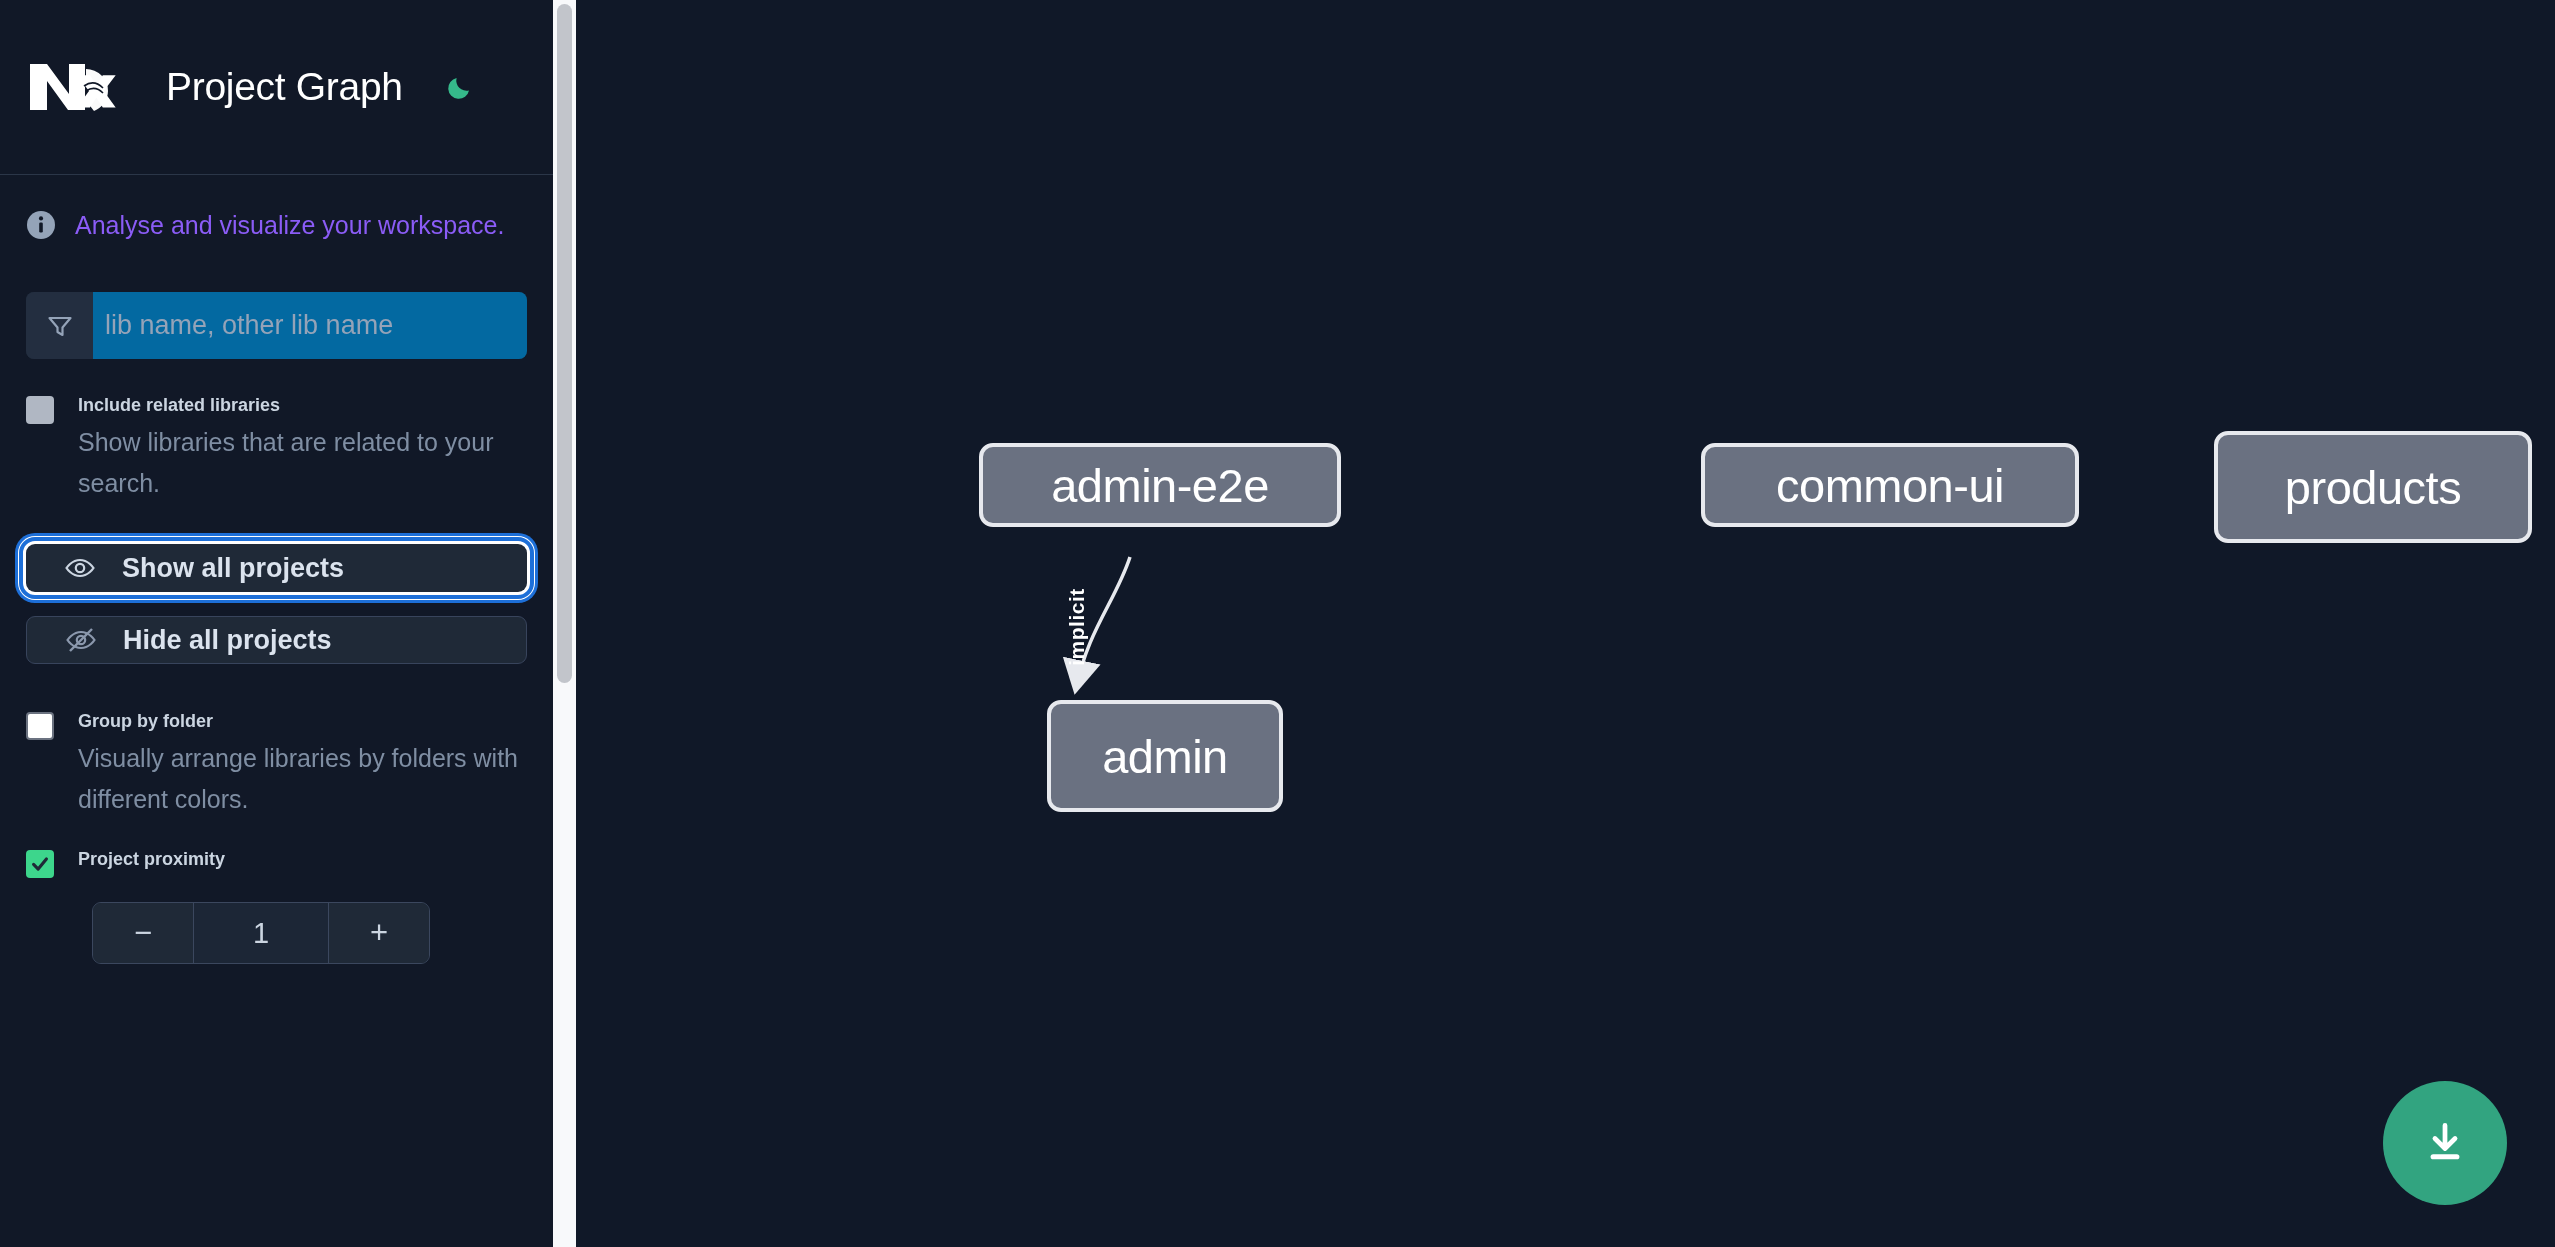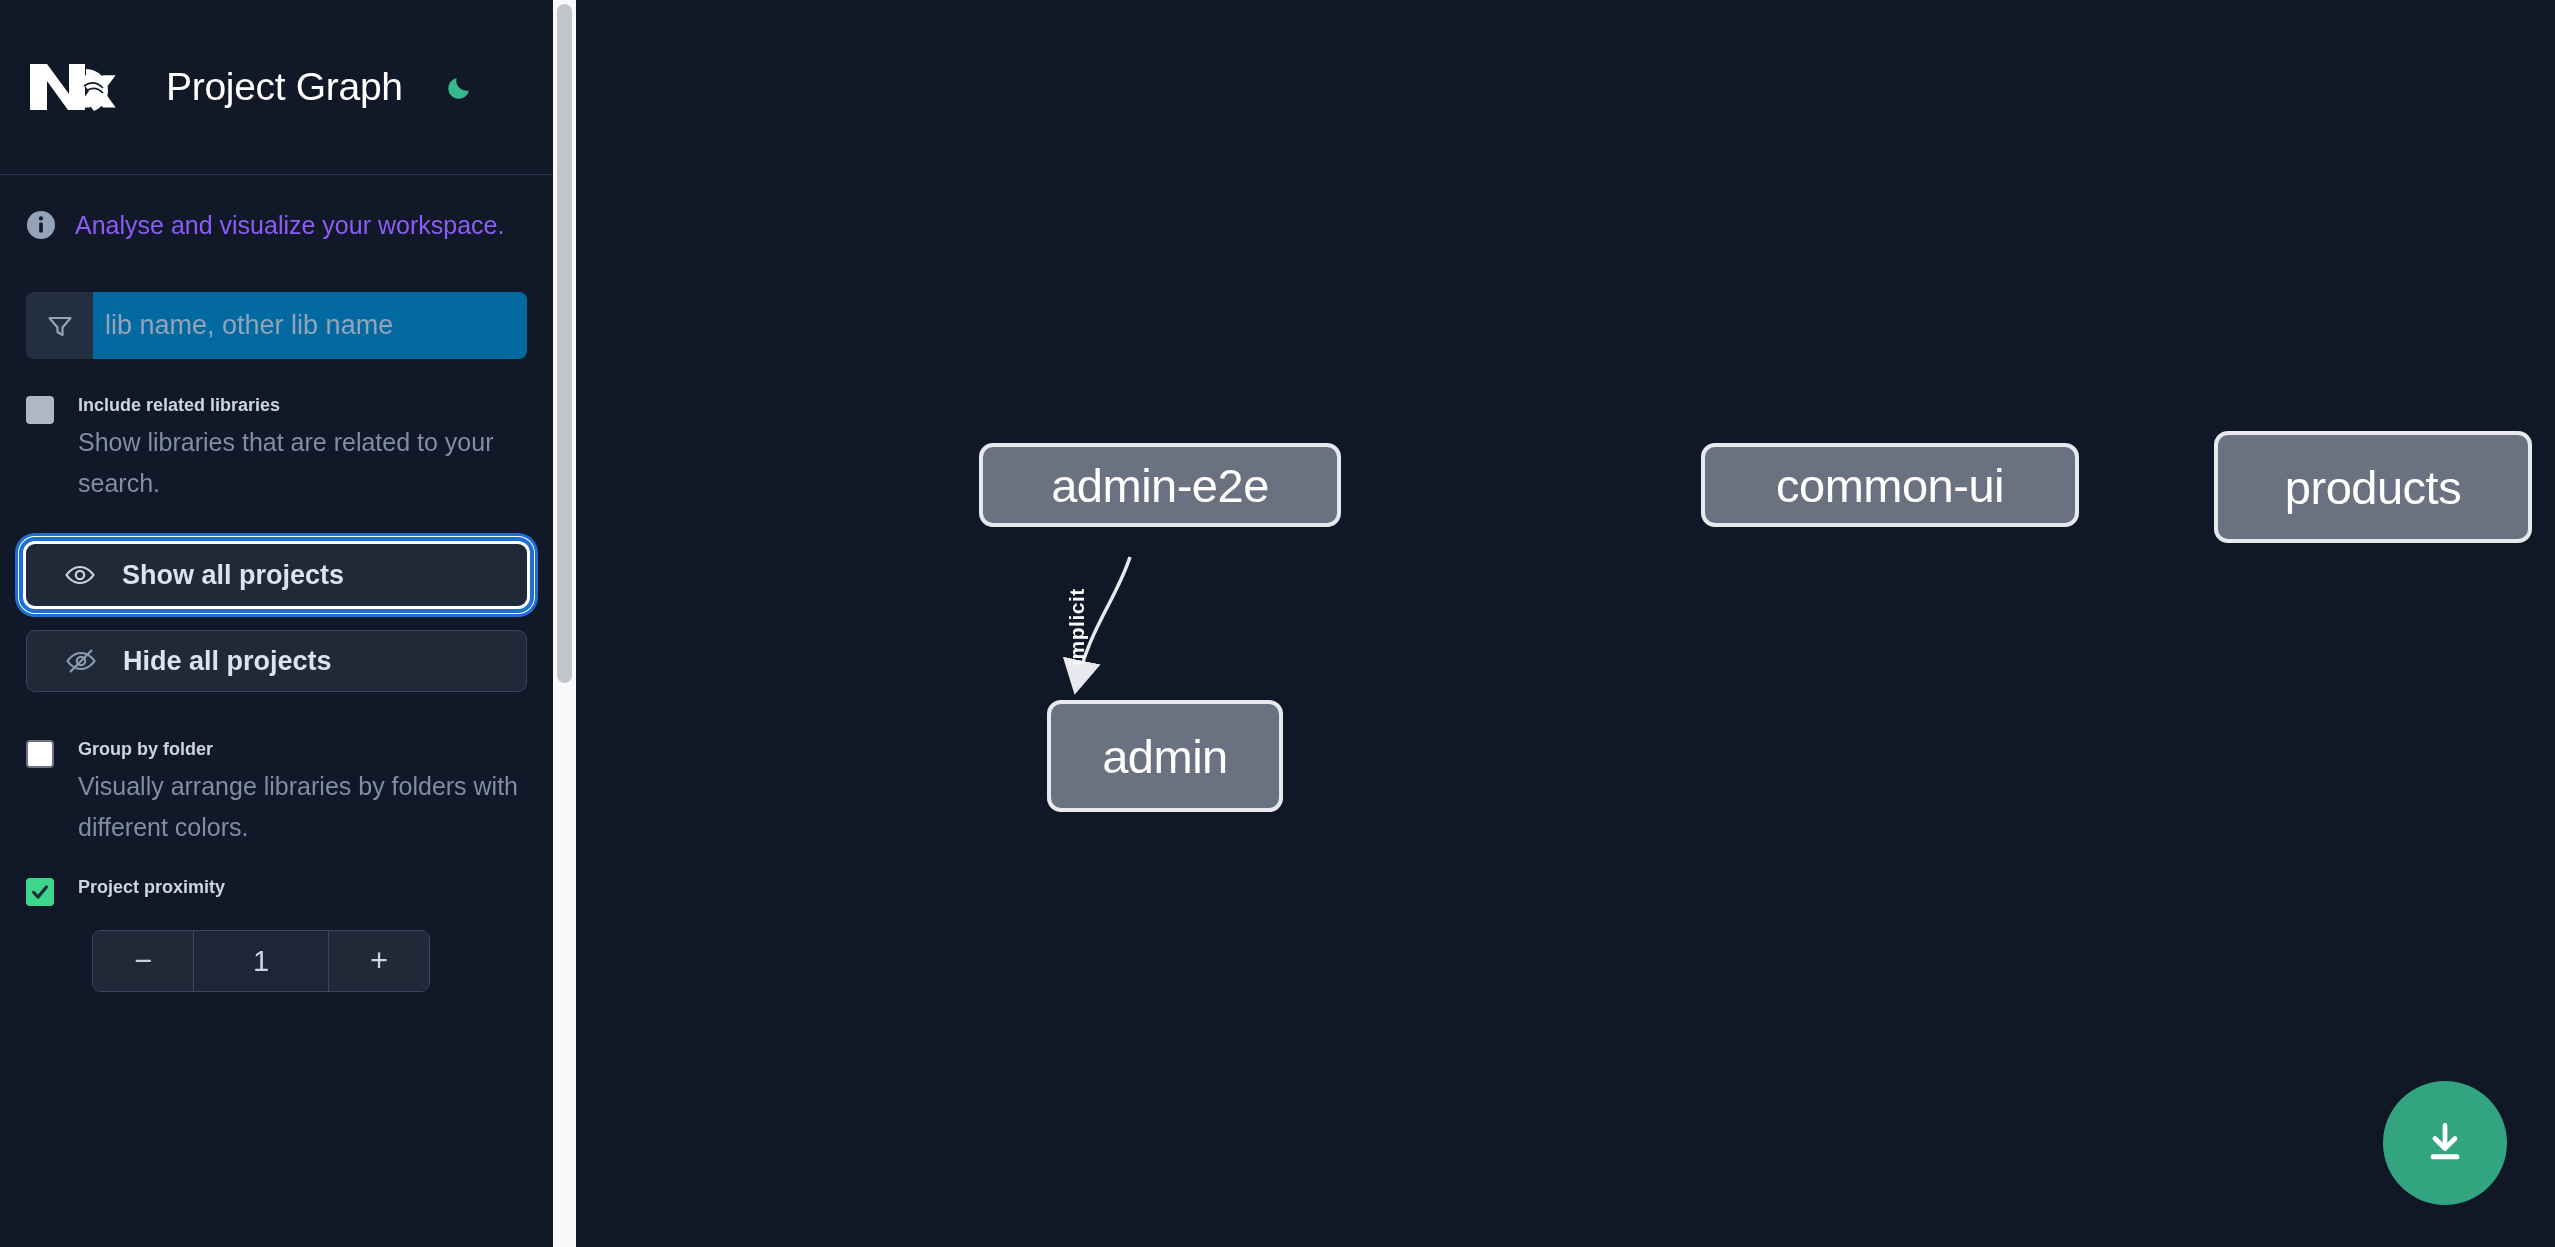--- a/index.html
+++ b/index.html
@@ -108,21 +108,21 @@
     color: #7f8ea3;
     font-size: 25px;
     line-height: 41px;
     max-width: 450px;
   }
 
   
   .btn-row { padding: 0 26px; }
   .pbtn {
     width: 100%;
-    height: 62px;
+    height: 48px;
     border-radius: 9px;
     background: #1f2937;
     border: 1px solid #38445c;
     display: flex; align-items: center;
     padding-left: 34px;
     cursor: pointer;
     color: #dbe3ee;
     font-size: 27px;
     font-weight: 700;
     font-family: "Liberation Sans", sans-serif;

